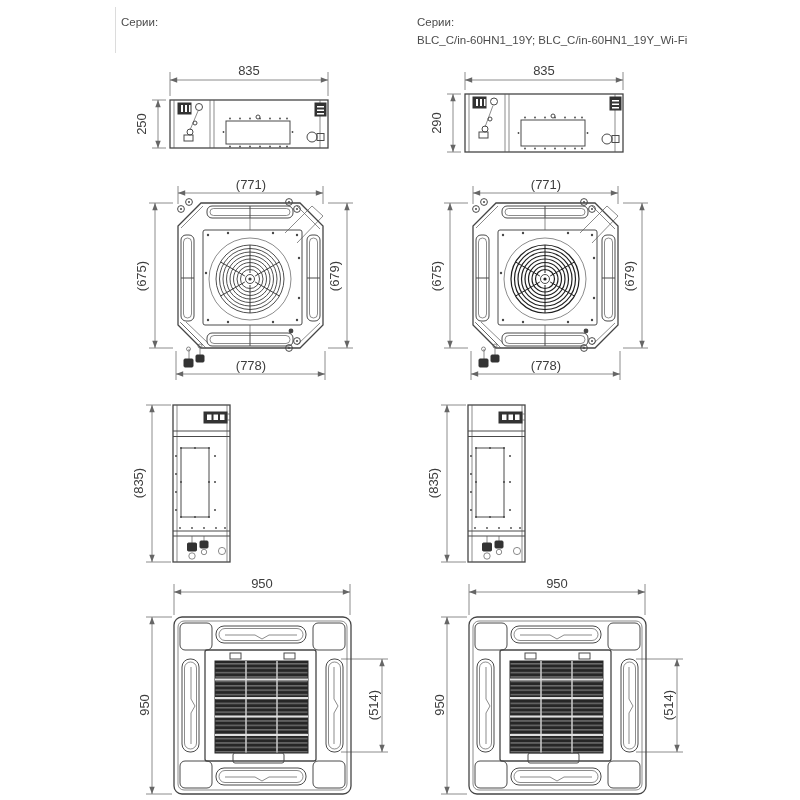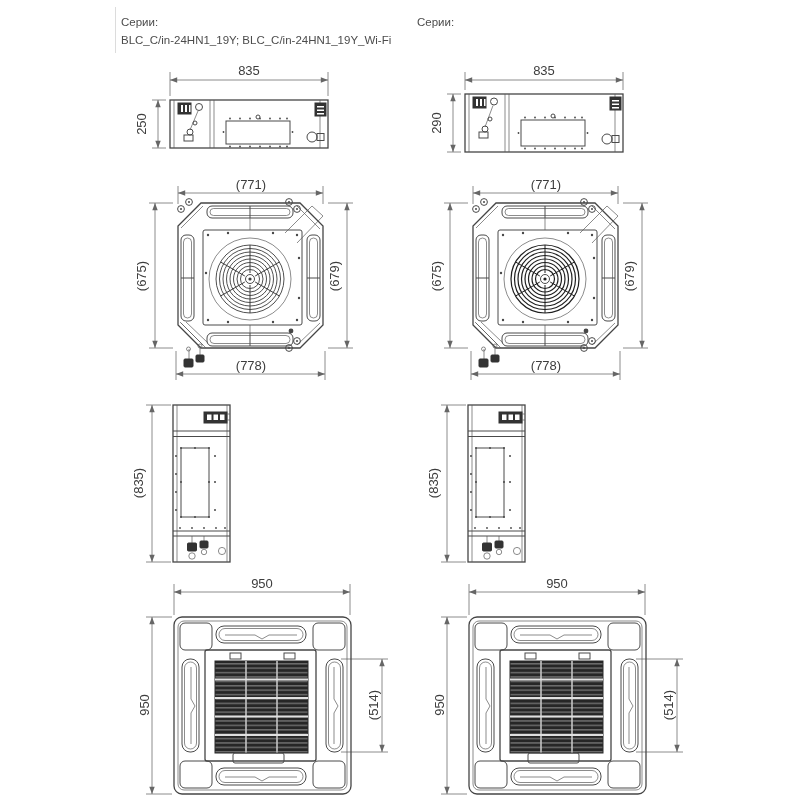--- a/index.html
+++ b/index.html
@@ -36,25 +36,25 @@
         <rect width="8" height="4.4" fill="#262626"></rect>
         <line x1="0" y1="0.8" x2="8" y2="0.8" stroke="#8f8f8f" stroke-width="1"></line>
       </pattern>
     </defs>
   </svg>
 
   <div class="vrule" style="left:115px;top:7px;height:46px;"></div>
 
   <div class="series" style="left:121px;">
     <div>Серии:</div>
-    <div>BLC_C/in-24HN1_19Y; BLC_C/in-24HN1_19Y_Wi-Fi</div>
   </div>
 
   <div class="series" style="left:417px;">
     <div>Серии:</div>
+    <div>BLC_C/in-60HN1_19Y; BLC_C/in-60HN1_19Y_Wi-Fi</div>
   </div>
 
   <svg class="drw" style="left:126px;top:58px;" width="225" height="112" viewBox="0 0 225 112">
     <g>
       <path class="dim" d="M44,14 V38 M202,14 V38"></path>
       <line class="dim" x1="44" y1="22" x2="202" y2="22" marker-start="url(#dimarr)" marker-end="url(#dimarr)"></line>
       <text class="dimtxt" x="123" y="17" text-anchor="middle">835</text>
       <path class="dim" d="M40,42 H26 M40,90 H26"></path>
       <line class="dim" x1="32" y1="42" x2="32" y2="90" marker-start="url(#dimarr)" marker-end="url(#dimarr)"></line>
       <text class="dimtxt" transform="rotate(-90 16 66)" x="16" y="70" text-anchor="middle">250</text>

